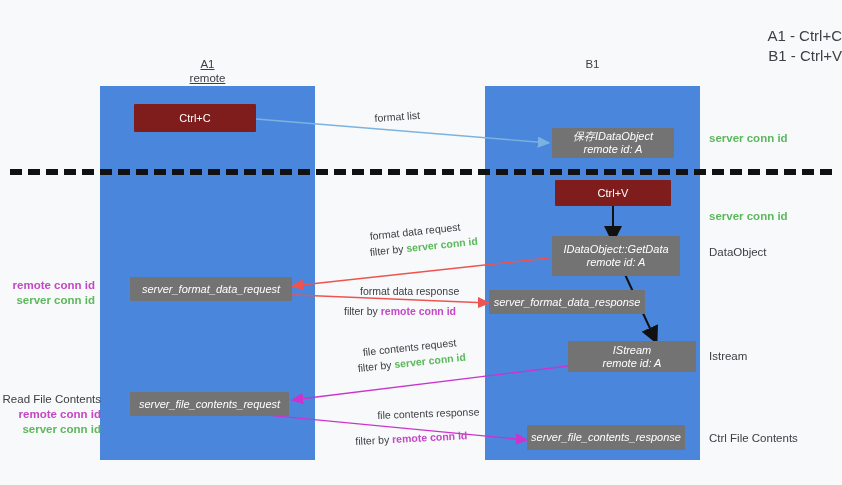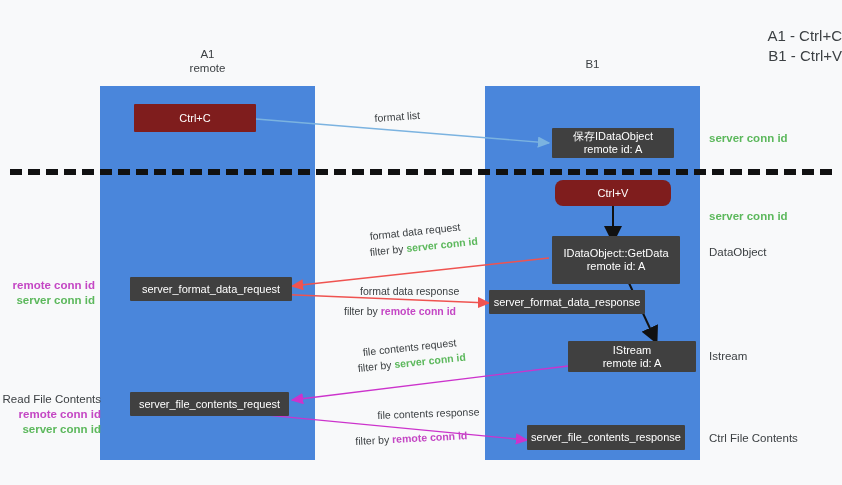--- a/index.html
+++ b/index.html
@@ -27,21 +27,21 @@
   .lane-head {
     position: absolute;
     text-align: center;
     font-size: 11.5px;
     color: #3c4043;
     line-height: 14px;
     width: 215px;
   }
   .lane-head .l1 { display: block; }
   .lane-head .l2 { display: block; }
-  .head-a { left: 100px; top: 47px; }
+  .head-a { left: 100px; top: 57px; text-decoration: underline; }
   .head-b { left: 485px; top: 57px; }
 
   .title {
     position: absolute;
     left: 0; top: 10px;
     width: 842px;
     text-align: right;
     font-size: 15px;
     color: #3c4043;
     line-height: 20px;
@@ -56,21 +56,21 @@
     flex-direction: column;
     align-items: center;
     justify-content: center;
     color: #ffffff;
     font-size: 11px;
     line-height: 13px;
     text-align: center;
     border-radius: 1px;
   }
   .box.green { background: #7f1d1d; }
-  .box.orange { background: #404040; }
+  .box.orange { background: #737373; font-style: italic; }
   .box .ln { display: block; white-space: nowrap; }
 
   .side-label {
     position: absolute;
     font-size: 11.5px;
     color: #3c4043;
     white-space: nowrap;
     line-height: 15px;
   }
   .side-label.green  { color: #5cb85c; font-weight: bold; }
@@ -168,25 +168,25 @@
 
   <div class="box green" style="left:134px; top:104px; width:122px; height:28px;">
     <span class="ln">Ctrl+C</span>
   </div>
 
   <div class="box orange" style="left:552px; top:128px; width:122px; height:30px;">
     <span class="ln">保存IDataObject</span>
     <span class="ln">remote id: A</span>
   </div>
 
-  <div class="box green" style="left:555px; top:180px; width:116px; height:26px;border-radius:8px;">
+  <div class="box green" style="left:555px; top:180px; width:116px; height:26px;">
     <span class="ln">Ctrl+V</span>
   </div>
 
-  <div class="box orange" style="left:552px; top:236px; width:128px; height:48px;">
+  <div class="box orange" style="left:552px; top:236px; width:128px; height:40px;">
     <span class="ln">IDataObject::GetData</span>
     <span class="ln">remote id: A</span>
   </div>
 
   <div class="box orange" style="left:489px; top:290px; width:156px; height:24px;">
     <span class="ln">server_format_data_response</span>
   </div>
 
   <div class="box orange" style="left:130px; top:277px; width:162px; height:24px;">
     <span class="ln">server_format_data_request</span>

